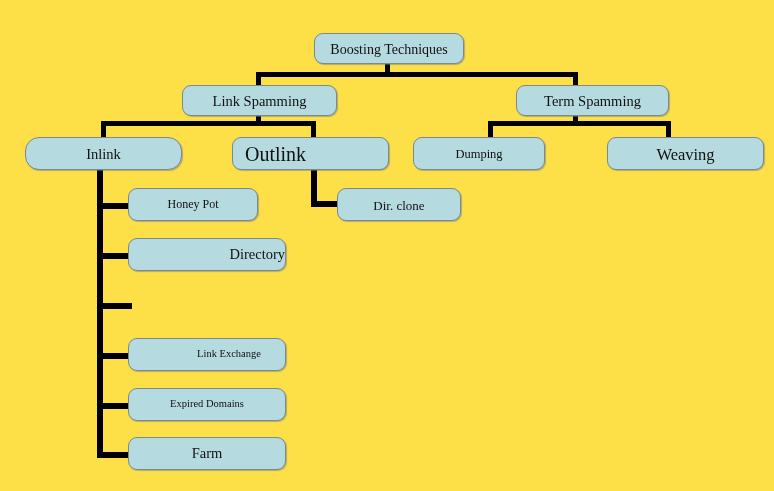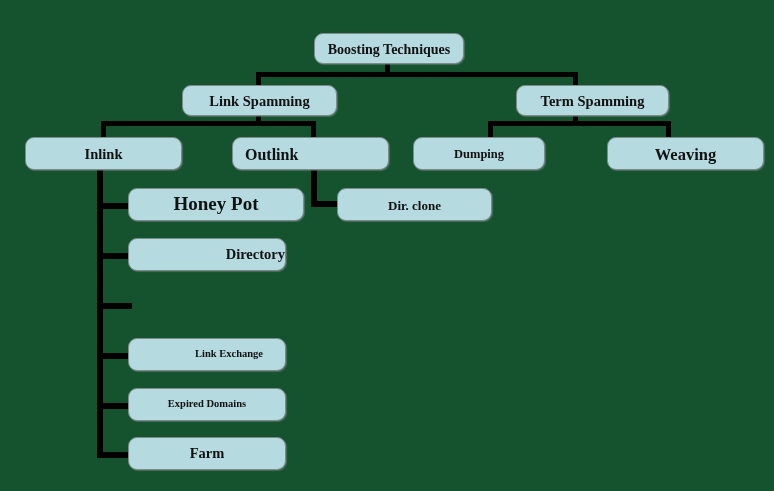--- a/index.html
+++ b/index.html
@@ -4,24 +4,23 @@
 <style>
   html, body {
     margin: 0;
     padding: 0;
     background: #ffffff;
   }
   #canvas {
     position: relative;
     width: 774px;
     height: 491px;
-    background: #14532d;
+    background: #fde047;
     overflow: hidden;
     font-family: "Liberation Serif", "DejaVu Serif", serif;
-    font-weight: bold;
   }
   .node {
     position: absolute;
     box-sizing: border-box;
     background: #b5dae0;
     border: 1px solid #7c8a8c;
     border-radius: 9px;
     color: #111111;
     text-align: center;
     white-space: nowrap;
@@ -93,41 +92,41 @@
   </div>
 
   <div class="node" style="left:182px; top:85px; width:155px; height:31px; line-height:31px; font-size:14.5px;">
     <span>Link Spamming</span>
   </div>
 
   <div class="node" style="left:516px; top:85px; width:153px; height:31px; line-height:31px; font-size:14.5px;">
     <span>Term Spamming</span>
   </div>
 
-  <div class="node" style="left:25px; top:137px; width:157px; height:33px; line-height:33px; font-size:14.5px;">
+  <div class="node" style="left:25px; top:137px; width:157px; height:33px; line-height:33px; font-size:14.5px;border-radius:14px;">
     <span>Inlink</span>
   </div>
 
-  <div class="node" style="left:232px; top:137px; width:157px; height:33px; line-height:33px; font-size:16px; text-align:left; padding-left:12px;">
+  <div class="node" style="left:232px; top:137px; width:157px; height:33px; line-height:33px; font-size:20px; text-align:left; padding-left:12px;">
     <span style="text-align:left;">Outlink</span>
   </div>
 
   <div class="node" style="left:413px; top:137px; width:132px; height:33px; line-height:33px; font-size:12.5px;">
     <span>Dumping</span>
   </div>
 
   <div class="node" style="left:595px; top:137px; width:157px; height:33px; line-height:33px; font-size:16.5px;margin-left:12px;">
     <span>Weaving</span>
   </div>
 
-  <div class="node" style="left:337px; top:188px; width:155px; height:33px; line-height:33px; font-size:13px;">
+  <div class="node" style="left:337px; top:188px; width:124px; height:33px; line-height:33px; font-size:13px;">
     <span>Dir. clone</span>
   </div>
 
-  <div class="node" style="left:128px; top:188px; width:176px; height:33px; line-height:30px; font-size:19px;">
+  <div class="node" style="left:128px; top:188px; width:130px; height:33px; line-height:30px; font-size:12px;">
     <span>Honey Pot</span>
   </div>
 
   <div class="node" style="left:128px; top:238px; width:158px; height:33px; line-height:30px; font-size:14.5px;text-align:right;">
     <span>Directory</span>
   </div>
 
 
   <div class="node" style="left:128px; top:338px; width:158px; height:33px; line-height:30px; font-size:10.5px;padding-left:44px;">
     <span>Link Exchange</span>

